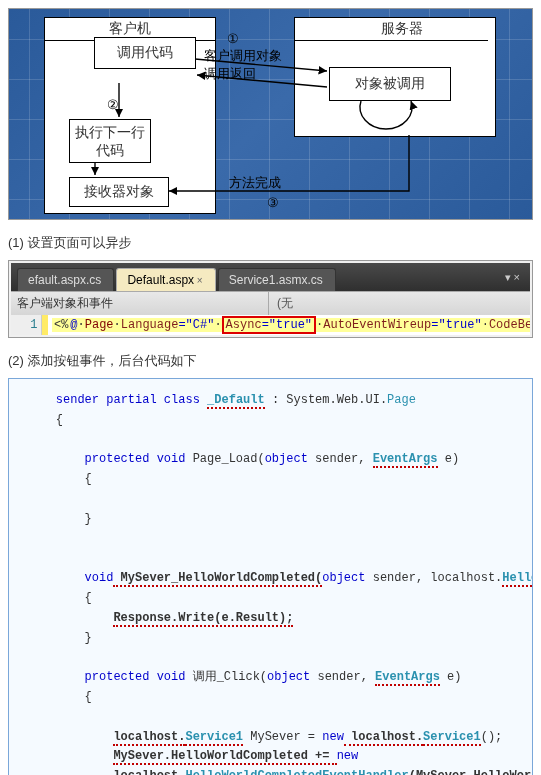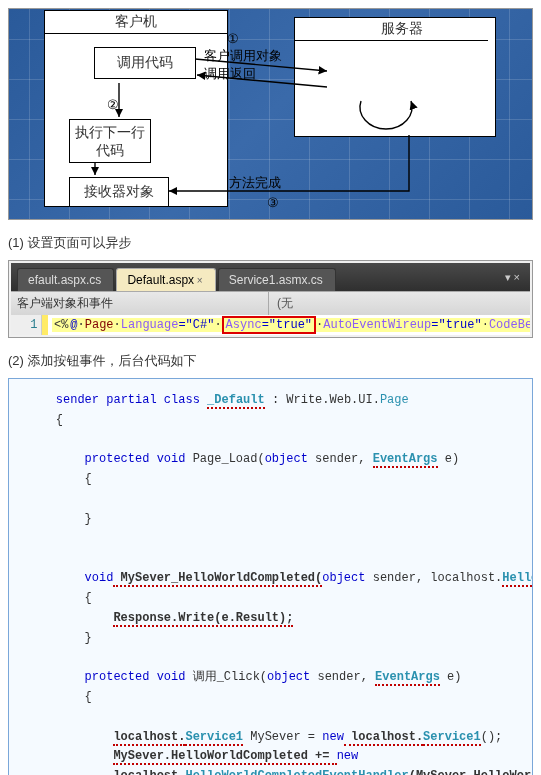--- a/index.html
+++ b/index.html
@@ -30,25 +30,25 @@
   .box {
     position: absolute;
     background: #fff;
     border: 1px solid #000;
     font-size: 14px;
     display: flex;
     align-items: center;
     justify-content: center;
     text-align: center;
   }
-  .client-outer { left: 35px; top: 1px; width: 170px; height: 195px; padding-left: 12px; }
+  .client-outer { left: 35px; top: 8px; width: 170px; height: 195px; }
   .client-title { position:absolute; left:0; top:0; right:0; height:22px; border-bottom:1px solid #000; display:flex; align-items:center; justify-content:center; }
   .server-outer { left: 285px; top: 8px; width: 200px; height: 118px; }
   .server-title { position:absolute; left:0; top:0; right:7px; height:22px; border-bottom:1px solid #000; display:flex; align-items:center; justify-content:center;padding-left:21px; }
-  .call-code { left: 85px; top: 38px; width: 100px; height: 30px; }
+  .call-code { left: 85px; top: 28px; width: 100px; height: 30px; }
   .next-line { left: 60px; top: 110px; width: 80px; height: 42px; line-height:1.3; }
   .receiver  { left: 60px; top: 168px; width: 98px; height: 28px; }
   .obj-called { left: 320px; top: 58px; width: 120px; height: 32px; background:transparent; border:1px solid #000; }
 
   .dlabel { position:absolute; font-size:13px; color:#000; background:transparent; }
   .num { font-size:13px; color:#000; }
 
   .svg-arrows { position:absolute; top:0; left:0; }
 
   .step { margin: 14px 0 8px 0; font-size: 13px; }
@@ -130,21 +130,21 @@
   }
   .code-text {
     padding: 3px 4px;
     white-space: nowrap;
     overflow: hidden;
   }
   .directive { background: #ffff99; padding: 0 2px; }
   .attr-bg { background: #ffff99; }
   .async-box { border: 2px solid #d00; padding: 0 2px; background:#ffff99; }
   .blue { color: #0000cc; }
-  .red { color: #8b5cf6; }
+  .red { color: #7f1d1d; }
   .maroon { color: #800000; }
 
   .codeblock {
     border: 1px solid #7aa7d9;
     background: #f5faff;
     padding: 12px 18px;
     font-family: "Courier New", monospace;
     font-size: 12px;
     line-height: 1.65;
     overflow: auto;
@@ -165,20 +165,21 @@
     <div class="client-title">客户机</div>
   </div>
   <div class="box server-outer">
     <div class="server-title">服务器</div>
   </div>
 
   <div class="box call-code">调用代码</div>
   <div class="box next-line" style="white-space:pre;">执行下一行
 代码</div>
   <div class="box receiver">接收器对象</div>
+  <div class="box obj-called">对象被调用</div>
 
   <div class="dlabel" style="left:195px; top:38px;text-align:right;">客户调用对象</div>
   <div class="dlabel" style="left:195px; top:56px;">调用返回</div>
   <div class="dlabel" style="left:220px; top:165px;">方法完成</div>
   <div class="dlabel num" style="left:218px; top:22px;">①</div>
   <div class="dlabel num" style="left:98px; top:88px;">②</div>
   <div class="dlabel num" style="left:258px; top:186px;">③</div>
 
   <svg class="svg-arrows" width="510" height="210">
     <defs>
@@ -219,21 +220,21 @@
     <div class="marker-col"></div>
     <div class="code-text">
       <span class="directive">&lt;%</span><span class="attr-bg blue">@</span><span class="attr-bg">·</span><span class="attr-bg maroon">Page</span><span class="attr-bg">·</span><span class="attr-bg red">Language</span><span class="attr-bg blue">=</span><span class="attr-bg blue">"C#"</span><span class="attr-bg">·</span><span class="async-box"><span class="red">Async</span><span class="blue">=</span><span class="blue">"true"</span></span><span class="attr-bg">·</span><span class="attr-bg red">AutoEventWireup</span><span class="attr-bg blue">=</span><span class="attr-bg blue">"true"</span><span class="attr-bg">·</span><span class="attr-bg red">CodeBehind</span>
     </div>
   </div>
 </div>
 
 <p class="step">(2) 添加按钮事件，后台代码如下</p>
 
 <div class="codeblock">
-<pre>    <span class="kw">sender</span> <span class="kw">partial</span> <span class="kw">class</span> <span class="type err">_Default</span> <span>: Write.Web.UI.</span><span class="type">Page</span>
+<pre>    <span class="kw">sender</span> <span class="kw">partial</span> <span class="kw">class</span> <span class="type err">_Default</span> <span>: System.Web.UI.</span><span class="type">Page</span>
     {
 
         <span class="kw">protected</span> <span class="kw">void</span> <span>Page_Load(</span><span class="kw">object</span><span> sender, </span><span class="type err">EventArgs</span><span> e)</span>
         {
 
         }
 
 
         <span class="kw">void</span><span class="err"> MySever_HelloWorldCompleted(</span><span class="kw">object</span><span> sender, localhost.</span><span class="type err">HelloWorldCompletedEventArgs</span>
         {

